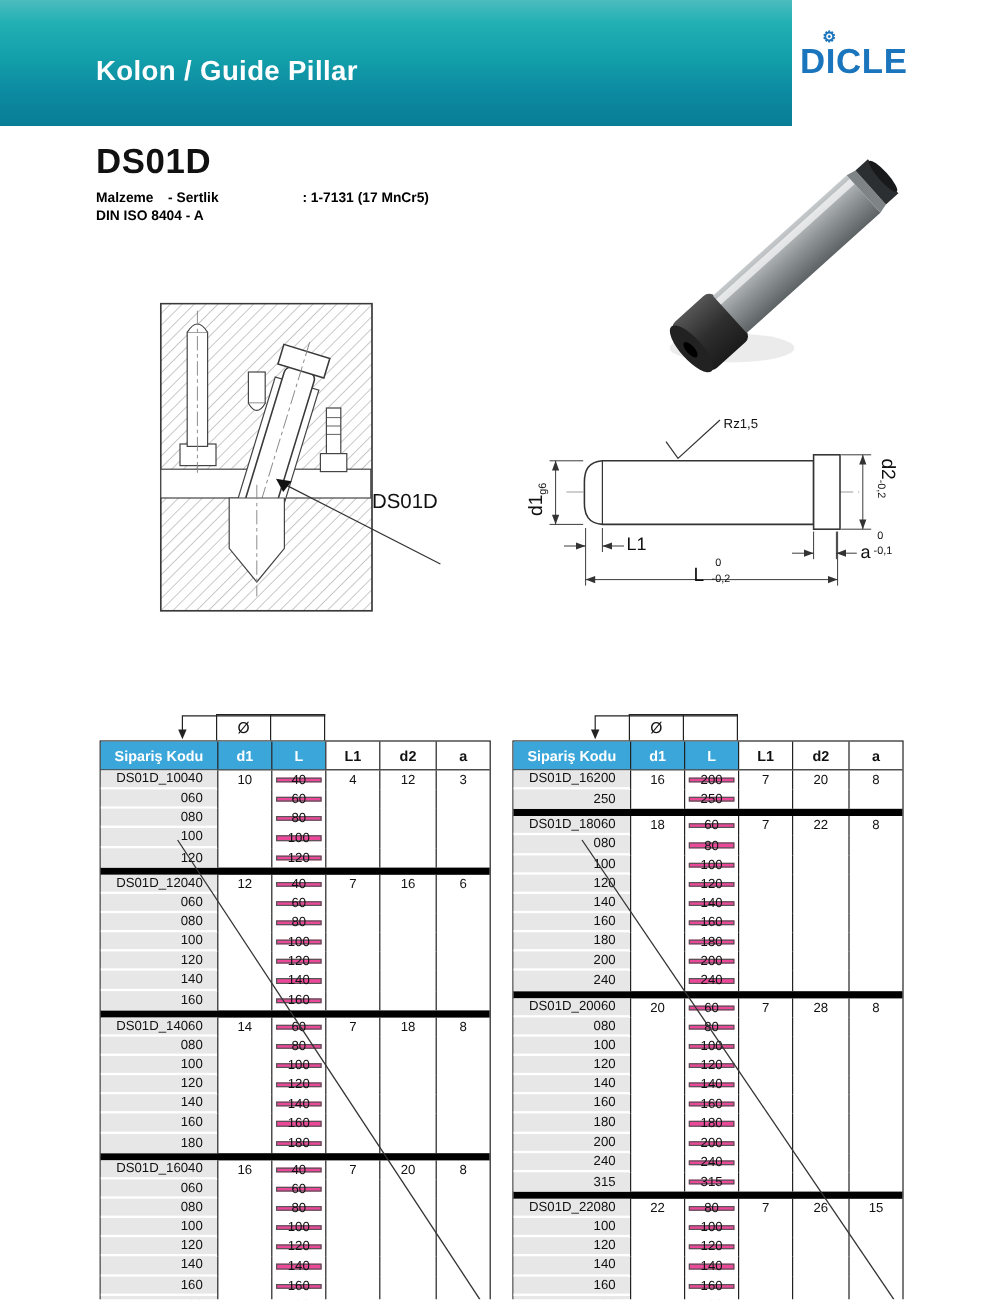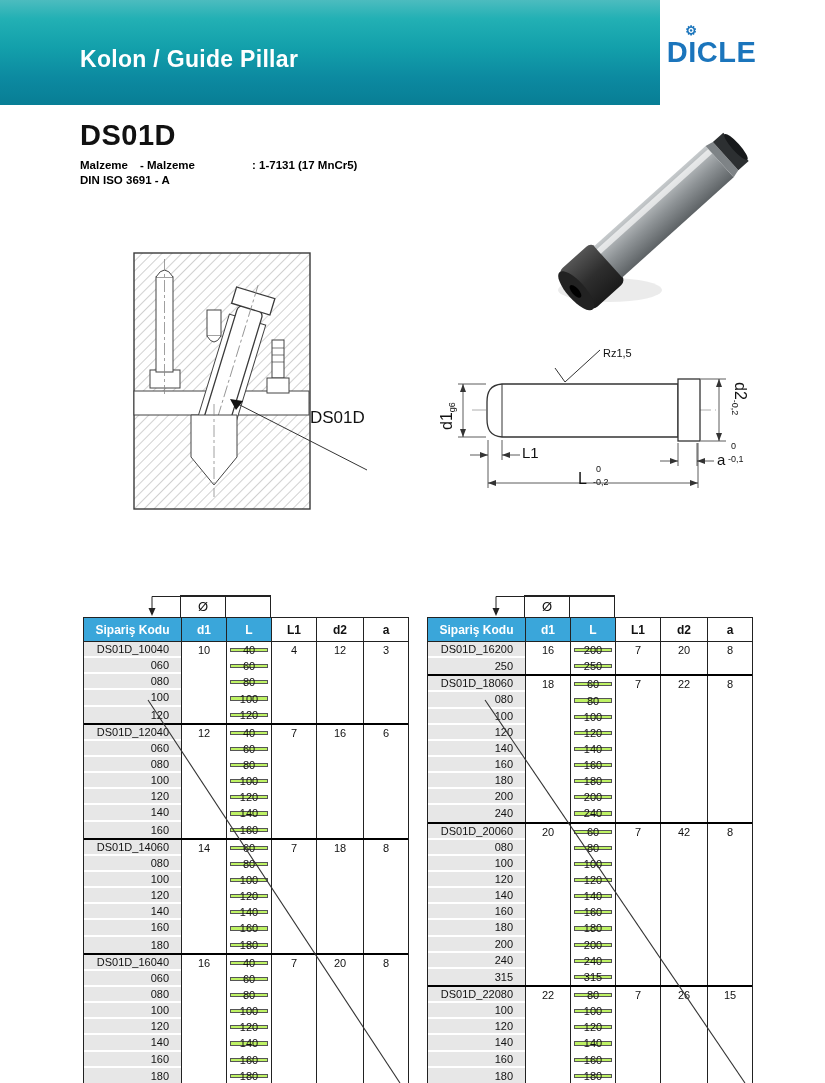--- a/index.html
+++ b/index.html
@@ -33,30 +33,30 @@
             display:flex;align-items:center;justify-content:center;font-size:13px;}
   .pre-cell.phi{left:97px;width:46px;}
   .pre-cell.blank{left:142px;width:46px;border-left:none;}
   .pre-arrow{position:absolute;left:0;top:0;}
   .ttable{border:1px solid #222;width:324px;}
   .thead{display:flex;height:23px;font-size:12px;font-weight:bold;border-bottom:1px solid #222;}
   .hc{box-sizing:border-box;display:flex;align-items:center;justify-content:center;}
   .hl{border-left:1px solid #222;}
   .cyan{color:#fff;}
   .w-code{width:97px;} .w-d1{width:45px;} .w-L{width:45px;} .w-L1{width:45px;} .w-d2{width:47px;} .w-a{width:45px;}
-  .tgroup{border-top:2px solid #000000;}
+  .tgroup{border-top:6px solid #000000;}
   .tgroup:first-child{border-top:none;}
   .trow{display:flex;height:16.15px;}
   .c{box-sizing:border-box;font-size:11px;display:flex;align-items:center;justify-content:center;}
   .c-code{width:97px;background:#e7e7e7;border-bottom:2px solid #fff;justify-content:flex-end;padding-right:12px;}
   .trow:last-child .c-code{border-bottom:none;}
   .c-d1,.c-L,.c-L1,.c-d2,.c-a{border-left:1px solid #222;}
   .c-d1{width:45px;} .c-L{width:45px;padding:0;} .c-L1{width:45px;} .c-d2{width:47px;} .c-a{width:45px;}
   .lbox{box-sizing:border-box;margin:6px 3px;border:1px solid #555;flex:1;align-self:stretch;
-        display:flex;align-items:center;justify-content:center;background:#bef264;}
+        display:flex;align-items:center;justify-content:center;background:#ec4899;}
   .diag{position:absolute;left:0;top:0;pointer-events:none;}
 
   svg text{font-family:"Liberation Sans",sans-serif;fill:#111;}
 </style>
 </head>
 <body>
 
 <div id="page">
 
   <div class="band">
@@ -67,24 +67,24 @@
       <span>D</span>
         <span class="logo-i"><span class="gear" style="color: rgb(27, 117, 188);">⚙</span><span>I</span></span>
         <span>CLE</span>
     </div>
   </div>
 
   <div class="model">DS01D</div>
   <div class="specs">
     <div class="spec-row">
       <span class="spec-tr">Malzeme</span>
-      <span class="spec-en">- Malzeme</span>
+      <span class="spec-en">- Sertlik</span>
       <span class="spec-val">: 1-7131 (17 MnCr5)</span>
     </div>
-    <div class="standard">DIN ISO 3691 - A</div>
+    <div class="standard">DIN ISO 8404 - A</div>
   </div>
 
   <svg style="position:absolute;left:550px;top:100px;" width="270" height="215" viewBox="0 0 270 215">
     <defs>
       <linearGradient id="shaftGrad" x1="0" y1="-1" x2="0" y2="1" gradientUnits="objectBoundingBox">
         <stop offset="0" stop-color="#fafafa"></stop>
           <stop offset="0.28" stop-color="#eceeee"></stop>
         <stop offset="0.5" stop-color="#c6cacc"></stop>
           <stop offset="0.75" stop-color="#8e9396"></stop>
         <stop offset="1" stop-color="#5d6265"></stop>
@@ -637,21 +637,21 @@
             </div>
           </div>
           <div class="tgroup">
             <div class="trow">
               <div class="c c-code">DS01D_20060</div>
               <div class="c c-d1">20</div>
               <div class="c c-L">
                 <div class="lbox">60</div>
               </div>
               <div class="c c-L1">7</div>
-              <div class="c c-d2">42</div>
+              <div class="c c-d2">28</div>
               <div class="c c-a">8</div>
             </div>
             <div class="trow">
               <div class="c c-code">080</div>
               <div class="c c-d1"></div>
               <div class="c c-L">
                 <div class="lbox">80</div>
               </div>
               <div class="c c-L1"></div>
               <div class="c c-d2"></div>

